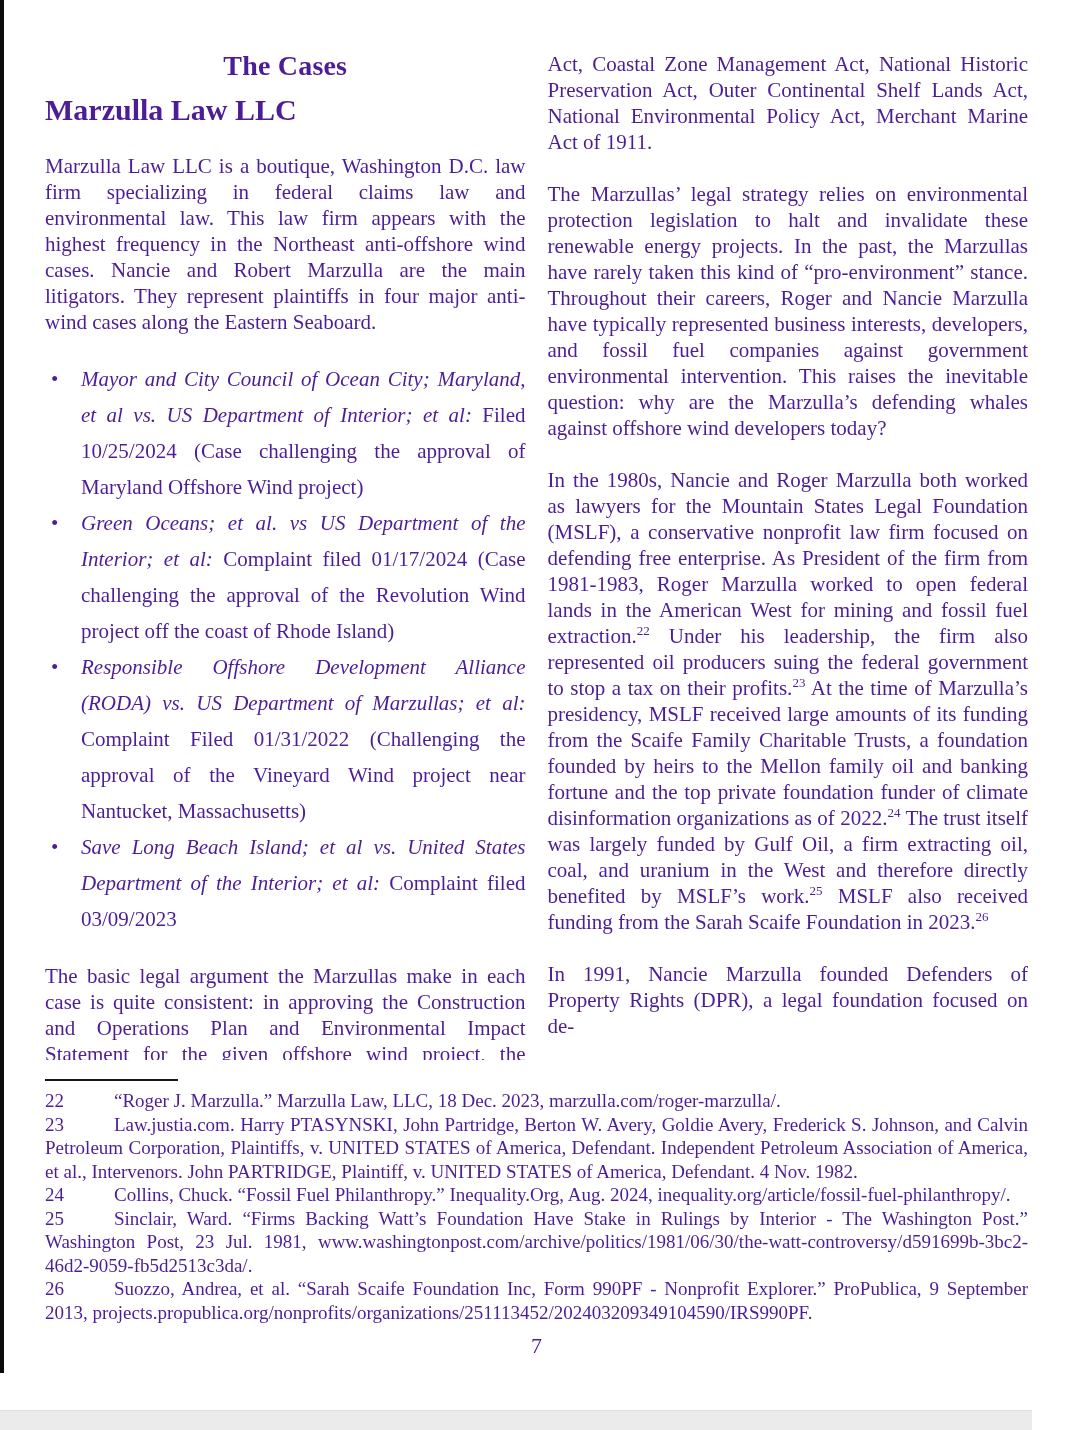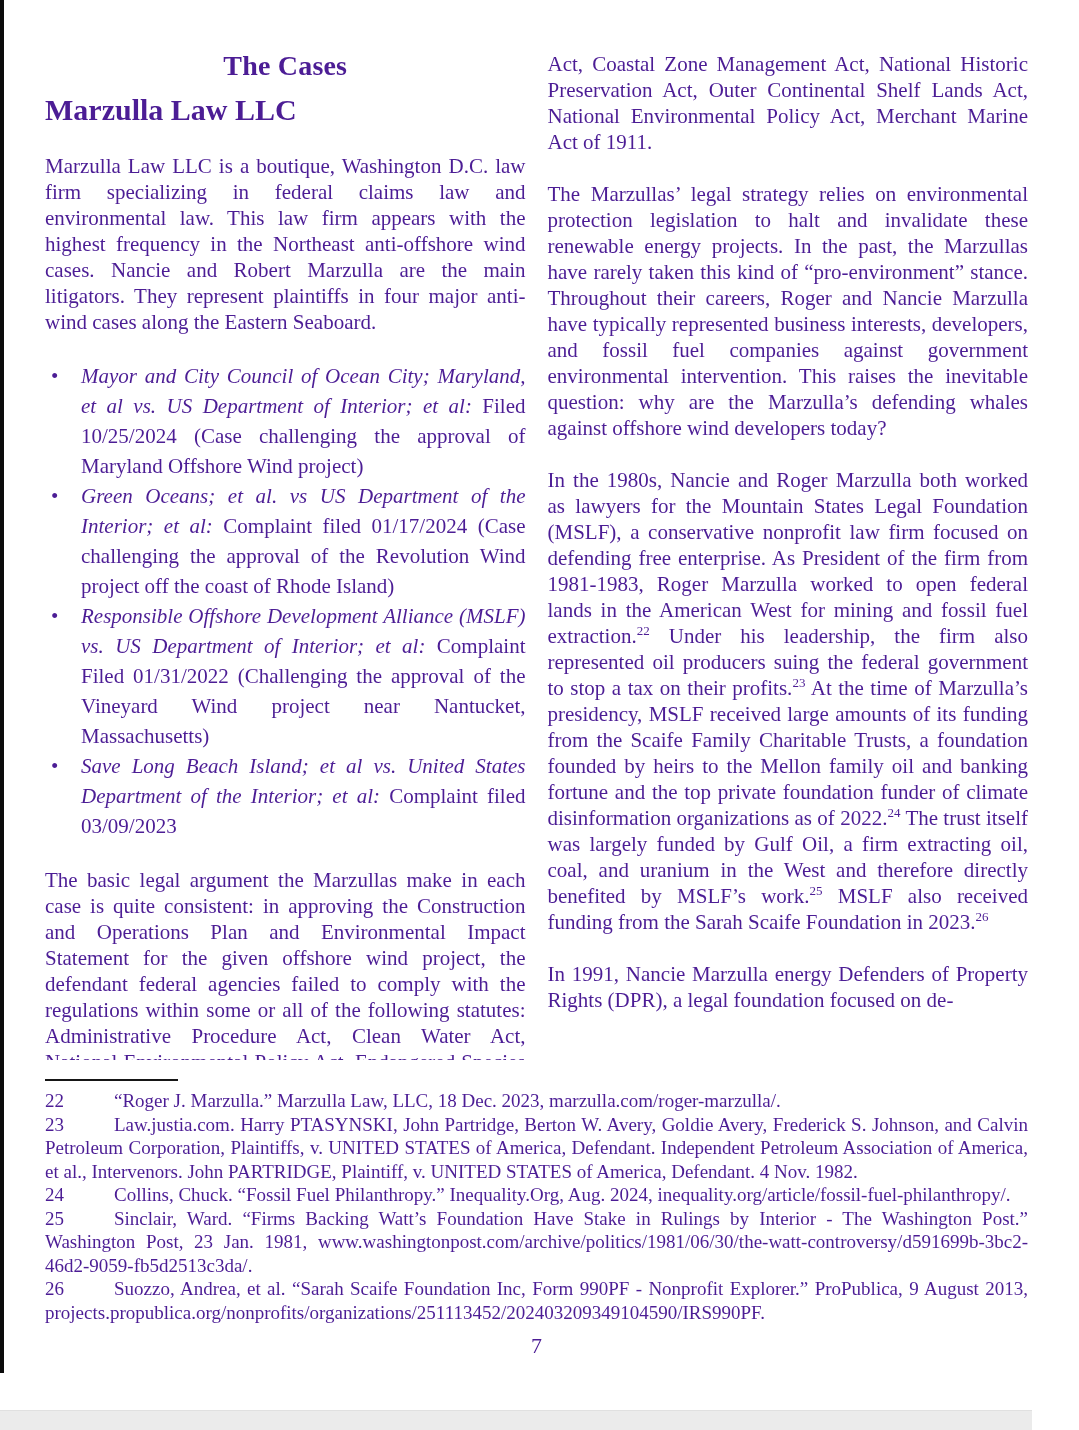--- a/index.html
+++ b/index.html
@@ -58,21 +58,21 @@
   .body-text.first { margin-top: 9px; }
   .case-list {
     list-style: none;
     margin: 26px 0 0 0;
     padding: 0;
   }
   .case-item {
     position: relative;
     padding-left: 36px;
     font-size: 21px;
-    line-height: 30px;
+    line-height: 36px;
     text-align: justify;
   }
   .case-item::before {
     content: "\2022";
     position: absolute;
     left: 6px;
     top: 0;
   }
   .case-name { font-style: italic; }
   sup { font-size: 13px; line-height: 0; }
@@ -106,45 +106,45 @@
 
       <div class="col">
         <h2 class="section-title">The Cases</h2>
         <h1 class="heading">Marzulla Law LLC</h1>
         <p class="body-text">Marzulla Law LLC is a boutique, Washington D.C. law firm specializing in federal claims law and environmental law. This law firm appears with the highest frequency in the Northeast anti-offshore wind cases. Nancie and Robert Marzulla are the main litigators. They represent plaintiffs in four major anti-wind cases along the Eastern Seaboard.</p>
         <ul class="case-list" id="case-list">
   <li class="case-item"><span class="case-name">Mayor and City Council of Ocean City; Maryland, et al vs. US Department of Interior; et al:</span> <span class="case-desc">Filed 10/25/2024 (Case challenging the approval of Maryland Offshore Wind project)</span></li>
 
   <li class="case-item"><span class="case-name">Green Oceans; et al. vs US Department of the Interior; et al:</span> <span class="case-desc">Complaint filed 01/17/2024 (Case challenging the approval of the Revolution Wind project off the coast of Rhode Island)</span></li>
 
-  <li class="case-item"><span class="case-name">Responsible Offshore Development Alliance (MSLF) vs. US Department of Interior; et al:</span> <span class="case-desc">Complaint Filed 01/31/2022 (Challenging the approval of the Vineyard Wind project near Nantucket, Massachusetts)</span></li>
+  <li class="case-item"><span class="case-name">Responsible Offshore Development Alliance (RODA) vs. US Department of Marzullas; et al:</span> <span class="case-desc">Complaint Filed 01/31/2022 (Challenging the approval of the Vineyard Wind project near Nantucket, Massachusetts)</span></li>
 
   <li class="case-item"><span class="case-name">Save Long Beach Island; et al vs. United States Department of the Interior; et al:</span> <span class="case-desc">Complaint filed 03/09/2023</span></li>
 </ul>
         <p class="body-text">The basic legal argument the Marzullas make in each case is quite consistent: in approving the Construction and Operations Plan and Environmental Impact Statement for the given offshore wind project, the defendant federal agencies failed to comply with the regulations within some or all of the following statutes: Administrative Procedure Act, Clean Water Act, National Environmental Policy Act, Endangered Species Act, Marine Mammal Protection Act, Migratory Bird Treaty</p>
       </div>
 
       <div class="col">
         <p class="body-text first">Act, Coastal Zone Management Act, National Historic Preservation Act, Outer Continental Shelf Lands Act, National Environmental Policy Act, Merchant Marine Act of 1911.</p>
         <p class="body-text">The Marzullas’ legal strategy relies on environmental protection legislation to halt and invalidate these renewable energy projects. In the past, the Marzullas have rarely taken this kind of “pro-environment” stance. Throughout their careers, Roger and Nancie Marzulla have typically represented business interests, developers, and fossil fuel companies against government environmental intervention. This raises the inevitable question: why are the Marzulla’s defending whales against offshore wind developers today?</p>
         <p class="body-text"><span>In the 1980s, Nancie and Roger Marzulla both worked as lawyers for the Mountain States Legal Foundation (MSLF), a conservative nonprofit law firm focused on defending free enterprise. As President of the firm from 1981-1983, Roger Marzulla worked to open federal lands in the American West for mining and fossil fuel extraction.</span><sup>22</sup><span> Under his leadership, the firm also represented oil producers suing the federal government to stop a tax on their profits.</span><sup>23</sup><span> At the time of Marzulla’s presidency, MSLF received large amounts of its funding from the Scaife Family Charitable Trusts, a foundation founded by heirs to the Mellon family oil and banking fortune and the top private foundation funder of climate disinformation organizations as of 2022.</span><sup>24</sup><span> The trust itself was largely funded by Gulf Oil, a firm extracting oil, coal, and uranium in the West and therefore directly benefited by MSLF’s work.</span><sup>25</sup><span> MSLF also received funding from the Sarah Scaife Foundation in 2023.</span><sup>26</sup></p>
-        <p class="body-text">In 1991, Nancie Marzulla energy Defenders of Property Rights (DPR), a legal foundation focused on de-</p>
+        <p class="body-text">In 1991, Nancie Marzulla founded Defenders of Property Rights (DPR), a legal foundation focused on de-</p>
       </div>
 
     </div>
 
     <div class="footnote-rule"></div>
     <div class="footnotes" id="footnotes">
   <p class="footnote"><span class="fn-num">22</span><span class="fn-text">“Roger J. Marzulla.” Marzulla Law, LLC, 18 Dec. 2023, marzulla.com/roger-marzulla/.</span></p>
 
   <p class="footnote"><span class="fn-num">23</span><span class="fn-text">Law.justia.com. Harry PTASYNSKI, John Partridge, Berton W. Avery, Goldie Avery, Frederick S. Johnson, and Calvin Petroleum Corporation, Plaintiffs, v. UNITED STATES of America, Defendant. Independent Petroleum Association of America, et al., Intervenors. John PARTRIDGE, Plaintiff, v. UNITED STATES of America, Defendant. 4 Nov. 1982.</span></p>
 
   <p class="footnote"><span class="fn-num">24</span><span class="fn-text">Collins, Chuck. “Fossil Fuel Philanthropy.” Inequality.Org, Aug. 2024, inequality.org/article/fossil-fuel-philanthropy/.</span></p>
 
-  <p class="footnote"><span class="fn-num">25</span><span class="fn-text">Sinclair, Ward. “Firms Backing Watt’s Foundation Have Stake in Rulings by Interior - The Washington Post.” Washington Post, 23 Jan. 1981, www.washingtonpost.com/archive/politics/1981/06/30/the-watt-controversy/d591699b-3bc2-46d2-9059-fb5d2513c3da/.</span></p>
+  <p class="footnote"><span class="fn-num">25</span><span class="fn-text">Sinclair, Ward. “Firms Backing Watt’s Foundation Have Stake in Rulings by Interior - The Washington Post.” Washington Post, 23 Jul. 1981, www.washingtonpost.com/archive/politics/1981/06/30/the-watt-controversy/d591699b-3bc2-46d2-9059-fb5d2513c3da/.</span></p>
 
-  <p class="footnote"><span class="fn-num">26</span><span class="fn-text">Suozzo, Andrea, et al. “Sarah Scaife Foundation Inc, Form 990PF - Nonprofit Explorer.” ProPublica, 9 August 2013, projects.propublica.org/nonprofits/organizations/251113452/202403209349104590/IRS990PF.</span></p>
+  <p class="footnote"><span class="fn-num">26</span><span class="fn-text">Suozzo, Andrea, et al. “Sarah Scaife Foundation Inc, Form 990PF - Nonprofit Explorer.” ProPublica, 9 September 2013, projects.propublica.org/nonprofits/organizations/251113452/202403209349104590/IRS990PF.</span></p>
 </div>
     <div class="page-number">7</div>
   </div>
 
   <div class="bottom-band"></div>
 </div>
 
 </body></html>

